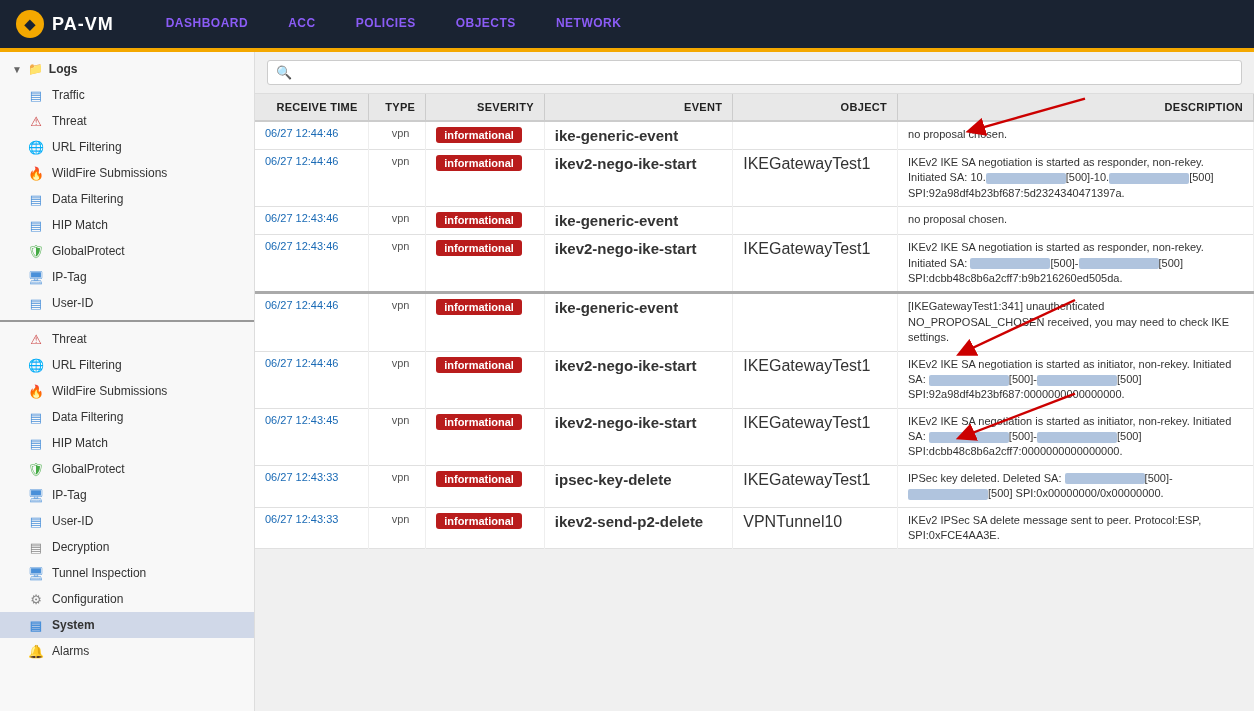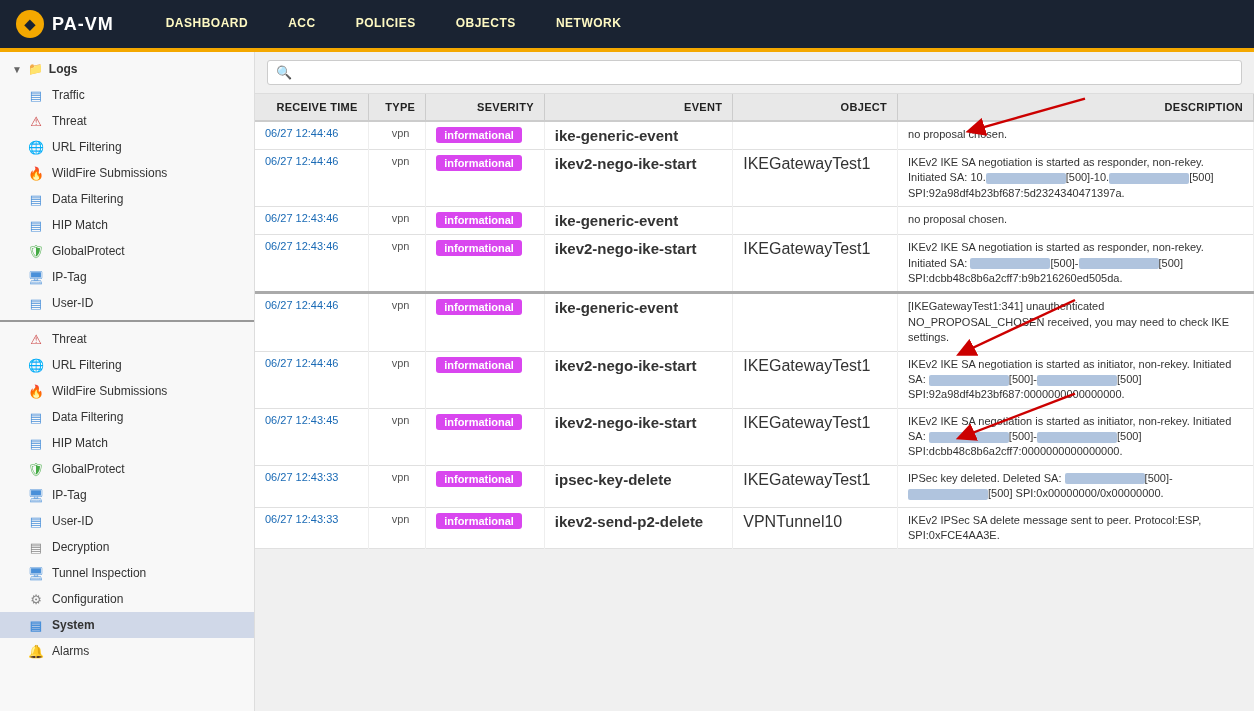--- a/index.html
+++ b/index.html
@@ -39,21 +39,21 @@
       letter-spacing: 1px;
     }
     .nav-items {
       display: flex;
       height: 100%;
     }
     .nav-item {
       display: flex;
       align-items: center;
       padding: 0 20px;
-      color: #fef9c3;
+      color: #8b5cf6;
       font-size: 12px;
       font-weight: bold;
       letter-spacing: 0.5px;
       cursor: pointer;
       text-transform: uppercase;
       height: 100%;
       border-bottom: 3px solid transparent;
     }
     .nav-item.active { color: #f4a800; border-bottom: 3px solid #f4a800; }
 
@@ -184,21 +184,21 @@
     .td-time { white-space: nowrap; color: #1a6ab5; font-size: 11px; }
     .td-type { color: #555; font-size: 11px; padding-left: 23px; }
     .severity-badge {
       display: inline-block;
       padding: 2px 8px;
       border-radius: 3px;
       font-size: 11px;
       font-weight: bold;
       color: white;
     }
-    .severity-informational { background: #d946ef; }
+    .severity-informational { background: #b91c1c; }
     .td-event { color: #333; font-size: 15px; white-space: nowrap; font-weight: bold; }
     .td-object { color: #333; font-size: 16px; }
     .td-desc { color: #333; font-size: 11px; line-height: 1.4; max-width: 320px; }
     .td-desc .redacted {
       display: inline-block;
       background: #b0c4de;
       width: 80px;
       height: 11px;
       vertical-align: middle;
       border-radius: 2px;

